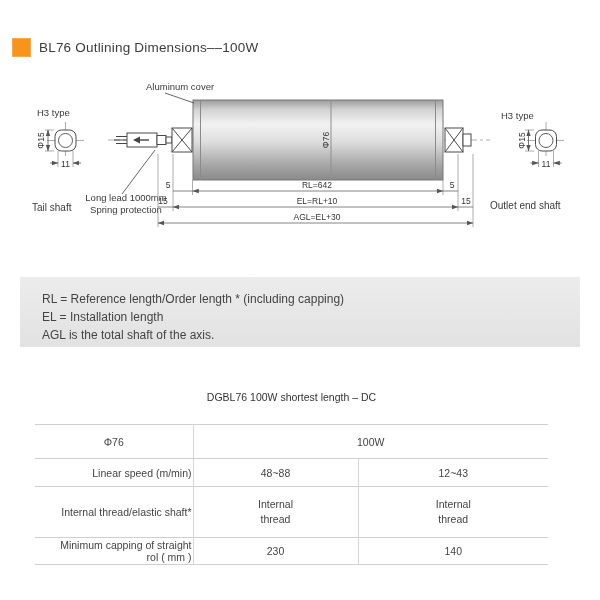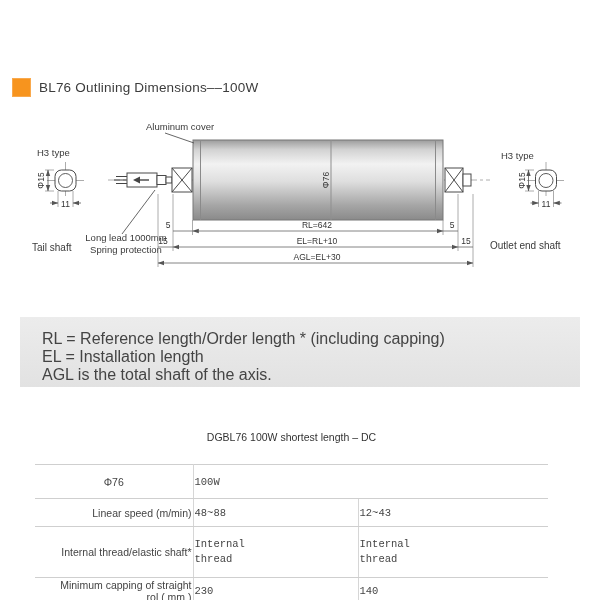--- a/index.html
+++ b/index.html
@@ -1,57 +1,57 @@
 <!DOCTYPE html>
 <html><head>
 <meta charset="utf-8">
 <style>
   html,body{margin:0;padding:0;}
   body{
     width:600px;height:600px;background:#ffffff;
     font-family:"Liberation Sans","DejaVu Sans",sans-serif;
     color:#3a3a3a;position:relative;overflow:hidden;
   }
-  .page{position:absolute;inset:0;background:#fff;margin-top:40px;}
+  .page{position:absolute;inset:0;background:#fff;}
 
   
   .hdr{position:absolute;left:12px;top:38px;display:flex;align-items:center;gap:8px;}
   .hdr .sq{width:19px;height:19px;background:#F7941E;border:1px solid #f9a94d;box-sizing:border-box;}
   .hdr .ttl{font-size:13.5px;color:#3c3c3c;letter-spacing:.2px;}
 
   
   svg.diagram{position:absolute;left:0;top:70px;}
   svg .lbl{font-size:9.5px;fill:#3a3a3a;}
   svg .dim{font-size:8.5px;fill:#333;}
   svg .part{stroke:#4a4a4a;stroke-width:1;fill:#ffffff;}
   svg .thin{stroke:#909090;stroke-width:.75;fill:none;}
 
   
   .legend{
     position:absolute;left:20px;top:277px;width:560px;height:70px;
     background:linear-gradient(#ececec,#e2e2e2);
     box-sizing:border-box;padding:13px 0 0 22px;
   }
-  .legend div{font-size:16px;color:#444;line-height:18px;}
+  .legend div{font-size:12px;color:#444;line-height:18px;}
 
   
   .tbl-title{
     position:absolute;left:35px;top:391px;width:513px;text-align:center;
     font-size:10.5px;color:#333;
   }
   table.spec{
     position:absolute;left:35px;top:424px;width:513px;
     border-collapse:collapse;table-layout:fixed;
     font-size:10.5px;color:#444;
   }
   table.spec td{border-bottom:1px solid #cfcfcf;vertical-align:middle;}
   table.spec tr:first-child td{border-top:1px solid #cfcfcf;}
   td.lbl{padding-left:12px;text-align:right;}
   td.lblc{text-align:center;}
-  td.val{font-family:Liberation Mono, monospace;}
+  td.val{text-align:center;}
   td.rdiv{border-right:1px solid #d6d6d6;}
   .narrow{display:inline-block;max-width:52px;line-height:1.45;}
   tr.r-hdr td{height:31px;}
   tr.r-speed td{height:25px;}
   tr.r-thread td{height:48px;}
   tr.r-min td{height:24px;}
 </style>
 </head>
 <body>
 

